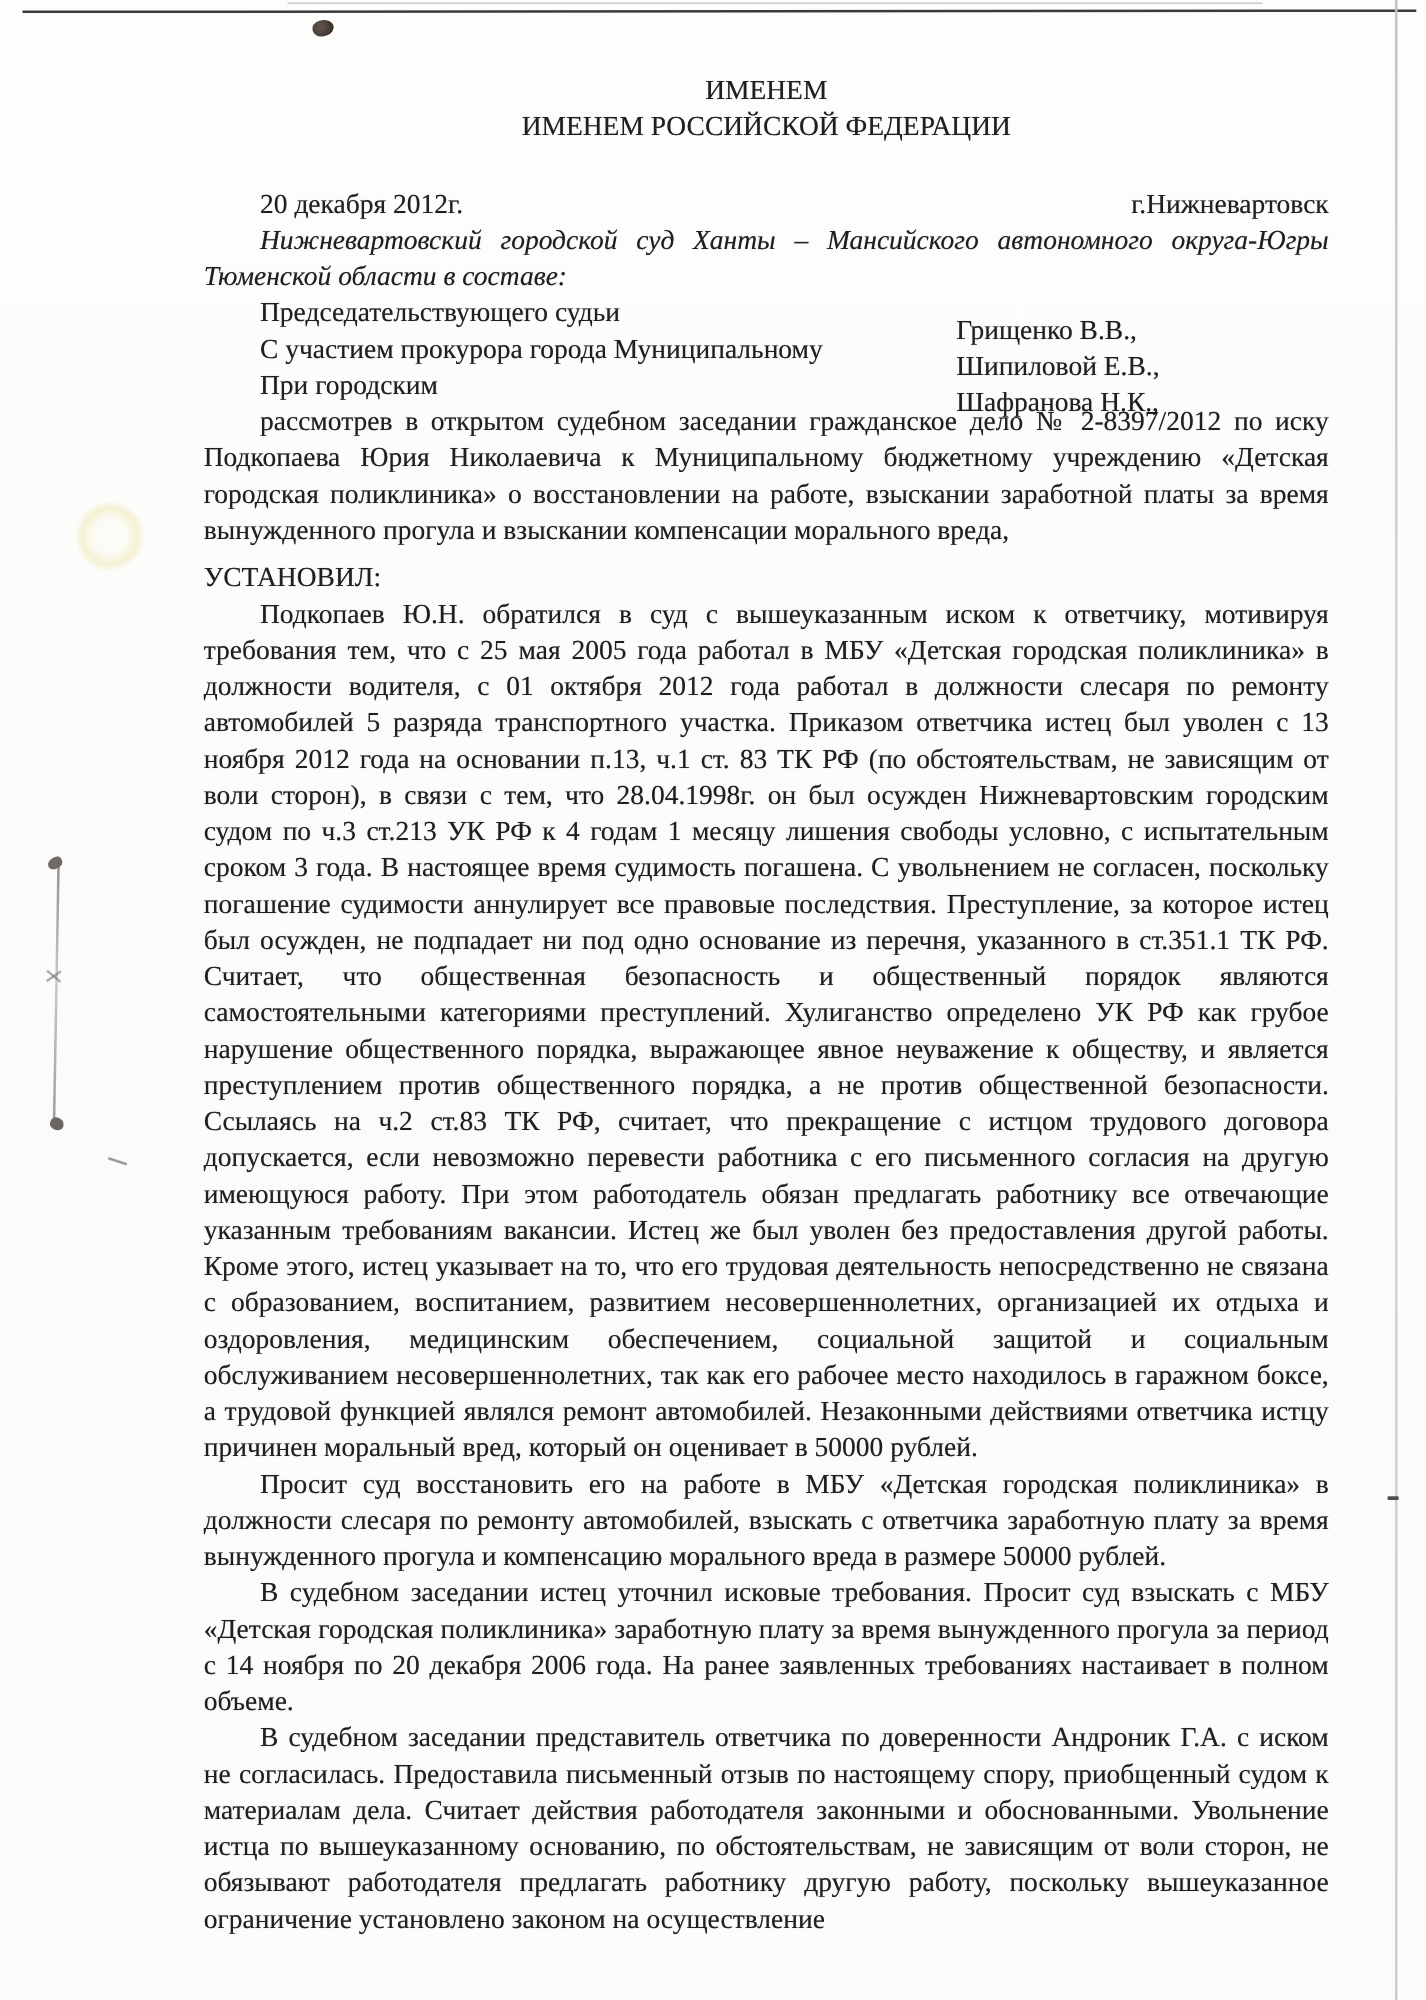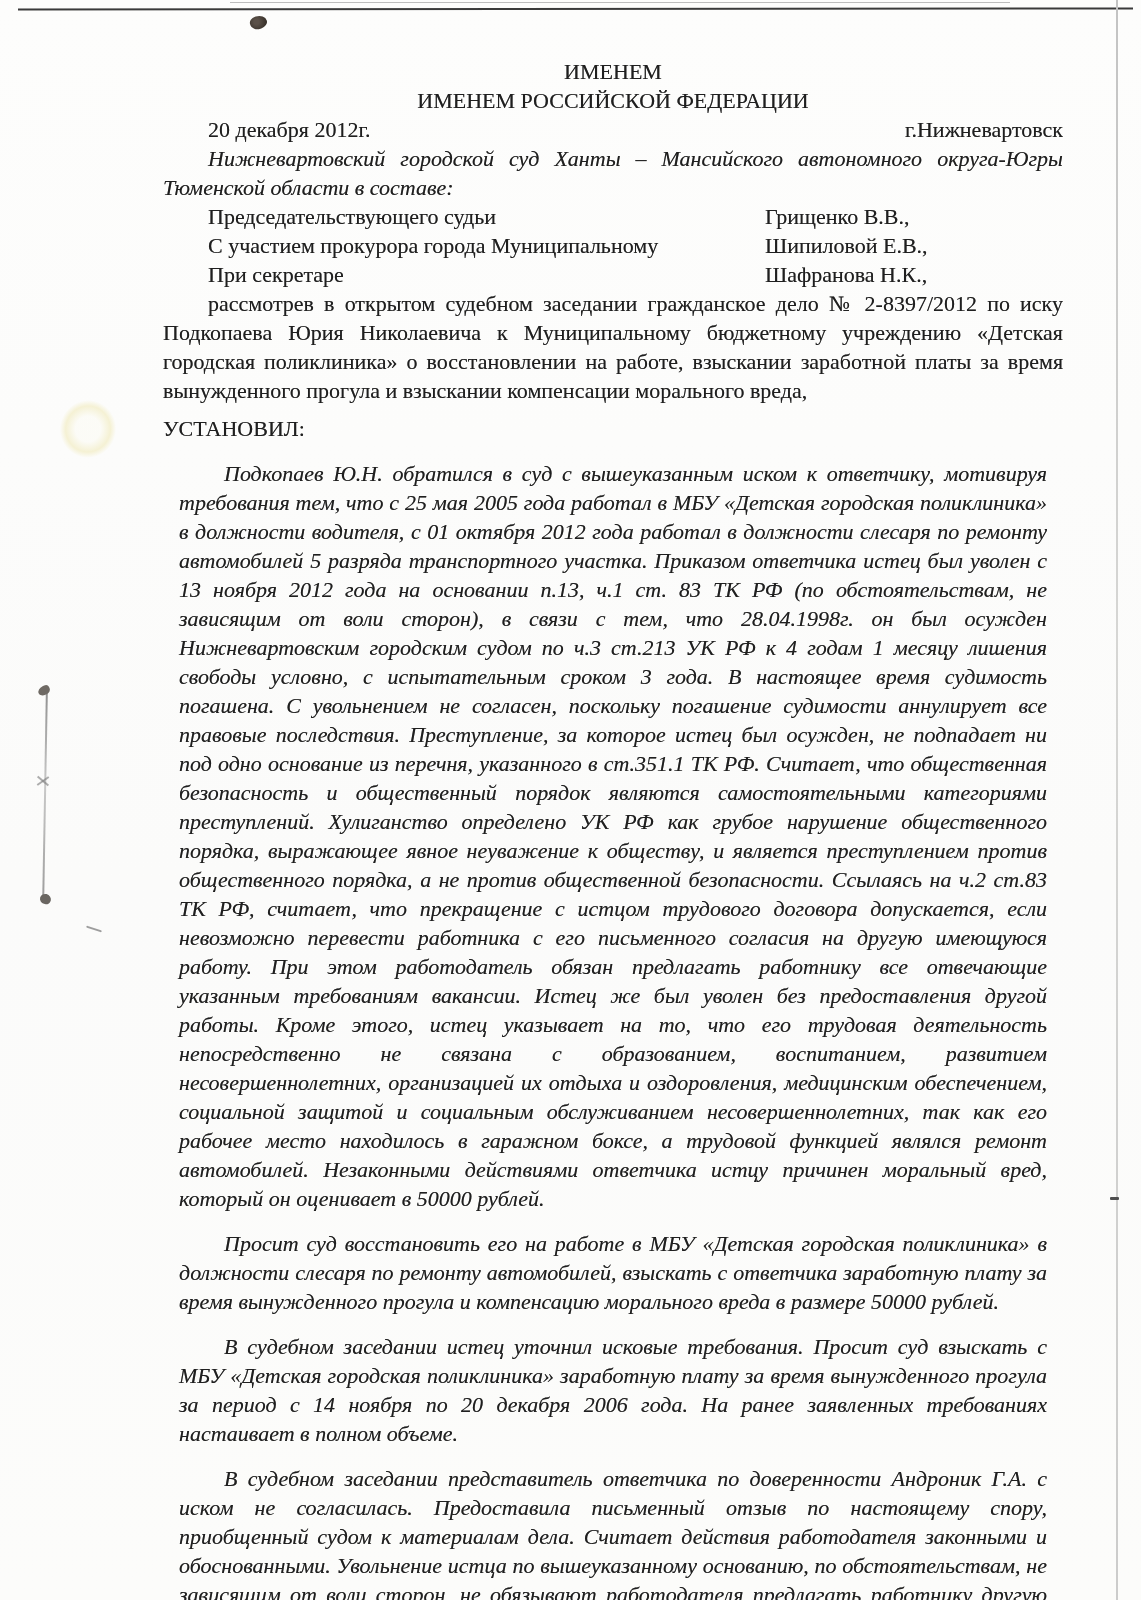--- a/index.html
+++ b/index.html
@@ -29,54 +29,54 @@
     color: #1f1f1f;
     text-shadow: 0 0 0.6px rgba(25,25,25,0.55);
   }
   .doc-title {
     text-align: center;
     white-space: nowrap;
   }
   .date-row {
     display: flex;
     justify-content: space-between;
+    margin-top: 33px;
   }
   .date-row .date {
     padding-left: 45px;
   }
   .court-intro {
     text-align: justify;
     text-indent: 45px;
     font-style: italic;
   }
   .comp-row {
     position: relative;
     height: 29px;
   }
   .comp-role {
     display: inline-block;
     margin-left: 45px;
   }
   .comp-name {
     position: absolute;
     left: 602px;
-    top: 0;
+    top: 14px;
   }
   .case-intro {
     text-align: justify;
     text-indent: 45px;
   }
   .section-heading {
     margin-top: 9px;
   }
   .para {
     text-align: justify;
     text-indent: 45px;
-    margin: 16px;
-    font-style: italic;
+    margin: 0;
   }
   
   .scan-top-line {
     position: absolute;
     left: 18px;
     top: 8px;
     width: 1115px;
     height: 2px;
     background: #3a3a3a;
     transform: rotate(-0.05deg);
@@ -208,21 +208,21 @@
 
     <div class="comp-row">
       <span class="comp-role">Председательствующего судьи</span>
       <span class="comp-name">Грищенко В.В.,</span>
     </div>
     <div class="comp-row">
       <span class="comp-role">С участием прокурора города Муниципальному</span>
       <span class="comp-name">Шипиловой Е.В.,</span>
     </div>
     <div class="comp-row">
-      <span class="comp-role">При секретаре</span>
+      <span class="comp-role">При городским</span>
       <span class="comp-name">Шафранова Н.К.,</span>
     </div>
 
     <div class="case-intro">рассмотрев в открытом судебном заседании гражданское дело № 2-8397/2012 по иску Подкопаева Юрия Николаевича к Муниципальному бюджетному учреждению «Детская городская поликлиника» о восстановлении на работе, взыскании заработной платы за время вынужденного прогула и взыскании компенсации морального вреда,</div>
 
     <div class="section-heading">УСТАНОВИЛ:</div>
 
     <p class="para">Подкопаев Ю.Н. обратился в суд с вышеуказанным иском к ответчику, мотивируя требования тем, что с 25 мая 2005 года работал в МБУ «Детская городская поликлиника» в должности водителя, с 01 октября 2012 года работал в должности слесаря по ремонту автомобилей 5 разряда транспортного участка. Приказом ответчика истец был уволен с 13 ноября 2012 года на основании п.13, ч.1 ст. 83 ТК РФ (по обстоятельствам, не зависящим от воли сторон), в связи с тем, что 28.04.1998г. он был осужден Нижневартовским городским судом по ч.3 ст.213 УК РФ к 4 годам 1 месяцу лишения свободы условно, с испытательным сроком 3 года. В настоящее время судимость погашена. С увольнением не согласен, поскольку погашение судимости аннулирует все правовые последствия. Преступление, за которое истец был осужден, не подпадает ни под одно основание из перечня, указанного в ст.351.1 ТК РФ.  Считает, что общественная безопасность и  общественный порядок являются самостоятельными категориями преступлений. Хулиганство определено УК РФ как грубое нарушение общественного порядка, выражающее явное неуважение к обществу, и является преступлением против общественного порядка, а не против общественной безопасности. Ссылаясь на ч.2 ст.83 ТК РФ, считает, что прекращение с истцом трудового договора допускается, если невозможно перевести работника с его письменного согласия на другую имеющуюся работу. При этом работодатель обязан предлагать работнику все отвечающие указанным требованиям вакансии. Истец же был уволен без предоставления другой работы. Кроме этого, истец указывает на то, что его трудовая деятельность непосредственно не связана с образованием, воспитанием, развитием несовершеннолетних, организацией их отдыха и оздоровления, медицинским обеспечением, социальной защитой и социальным обслуживанием несовершеннолетних, так как его рабочее место находилось в гаражном боксе, а трудовой функцией являлся ремонт автомобилей. Незаконными действиями ответчика истцу причинен моральный вред, который он оценивает в 50000 рублей.</p>
     <p class="para">Просит суд восстановить его на работе в МБУ «Детская городская поликлиника» в должности слесаря по ремонту автомобилей, взыскать с ответчика заработную плату за время вынужденного прогула и  компенсацию морального вреда в размере 50000 рублей.</p>
     <p class="para">В судебном заседании истец уточнил исковые требования. Просит суд взыскать с МБУ «Детская городская поликлиника» заработную плату за время вынужденного прогула за период с 14 ноября по 20 декабря 2006 года. На ранее заявленных требованиях настаивает в полном объеме.</p>

